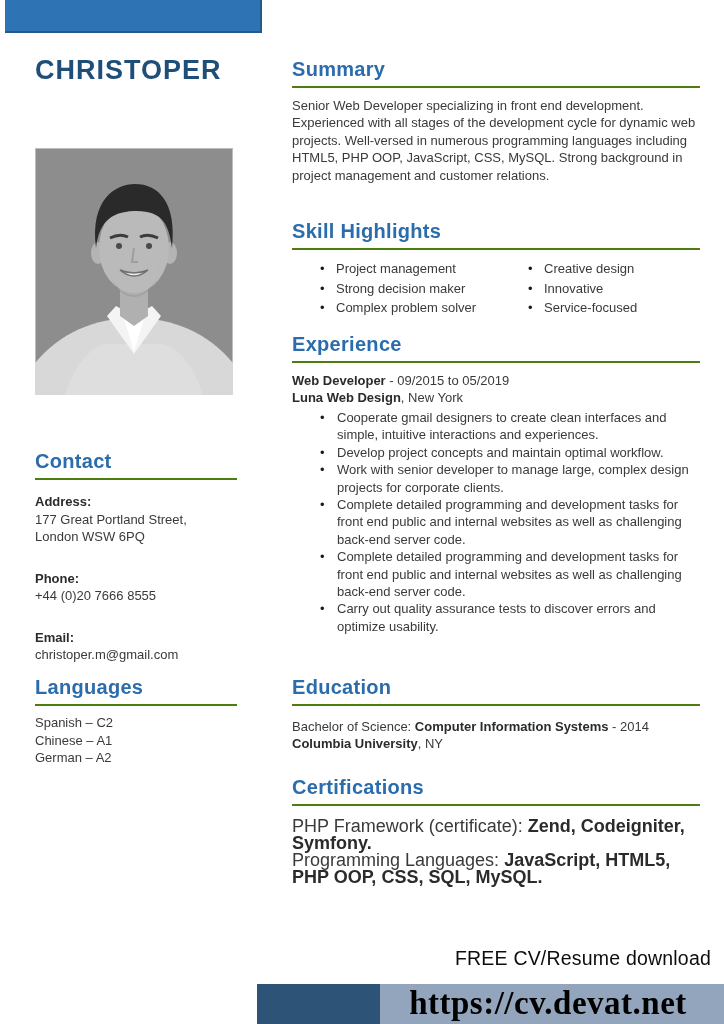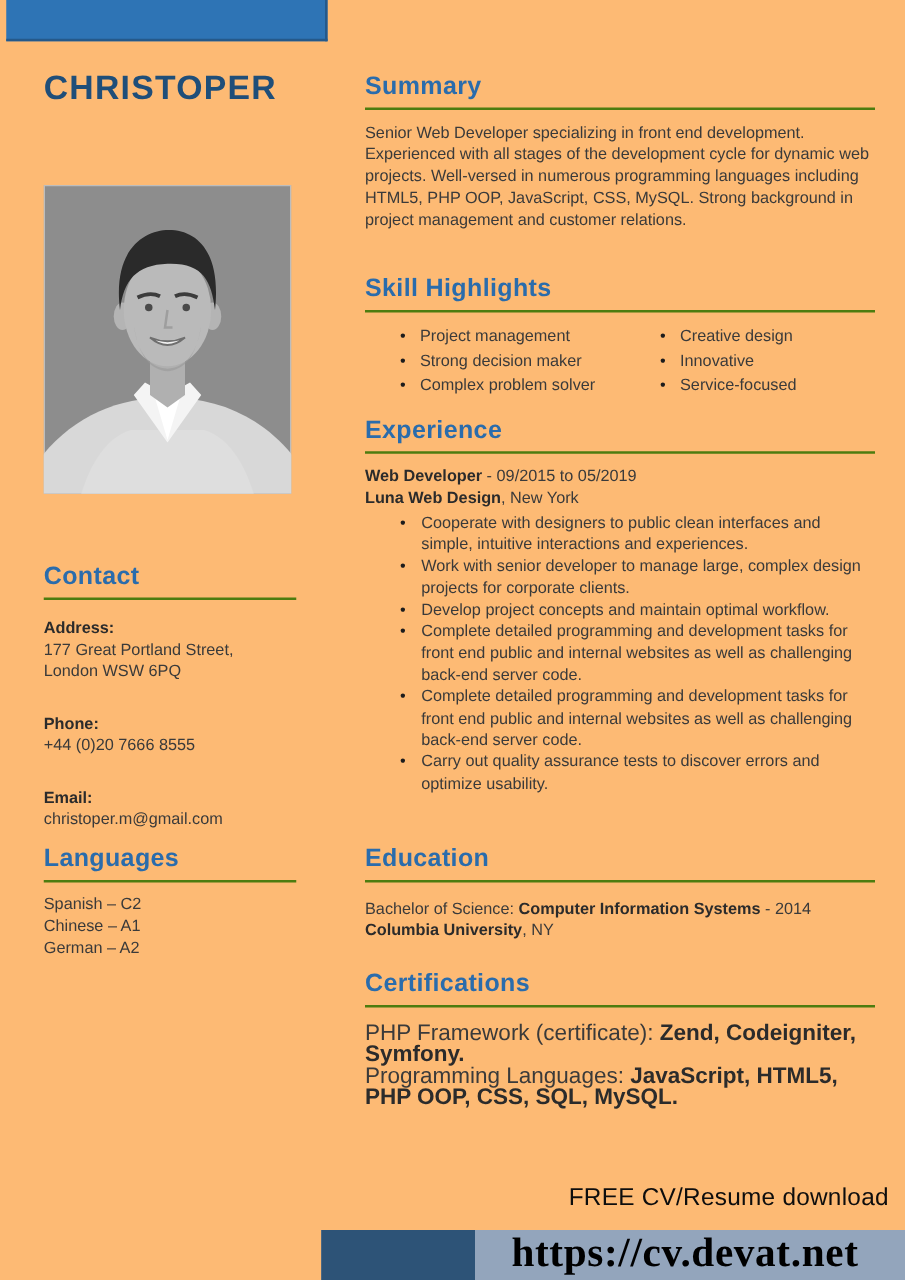--- a/index.html
+++ b/index.html
@@ -1,17 +1,17 @@
 <!DOCTYPE html>
 <html><head>
 <meta charset="utf-8">
 <style>
   html,body{margin:0;padding:0;background:#e8e8e8;}
   .page{
-    position:relative;width:724px;height:1024px;background:#fdba74;
+    position:relative;width:724px;height:1024px;background:#ffffff;
     font-family:"Liberation Sans",sans-serif;overflow:hidden;margin:0 auto;
     color:#3a3a3a;
   }
   
   .topbar{
     position:absolute;left:5px;top:0;width:255px;height:31px;
     background:#2e74b5;border-bottom:2px solid #25598a;border-right:2px solid #25598a;
   }
   
   .name{
@@ -162,23 +162,23 @@
 
   <section class="main-sec" style="top:333px;">
     <h2 class="sec-heading">Experience</h2>
     <div class="job-line">
       <span class="b">Web Developer</span><span> - 09/2015 to 05/2019</span>
     </div>
     <div class="job-line" style="margin-top:0;">
       <span class="b">Luna Web Design</span><span>, New York</span>
     </div>
     <ul class="exp-list">
-      <li>Cooperate with designers to public clean interfaces and simple, intuitive interactions and experiences.</li>
+      <li>Cooperate gmail designers to create clean interfaces and simple, intuitive interactions and experiences.</li>
+      <li>Develop project concepts and maintain optimal workflow.</li>
       <li>Work with senior developer to manage large, complex design projects for corporate clients.</li>
-      <li>Develop project concepts and maintain optimal workflow.</li>
       <li>Complete detailed programming and development tasks for front end public and internal websites as well as challenging back-end server code.</li>
       <li>Complete detailed programming and development tasks for front end public and internal websites as well as challenging back-end server code.</li>
       <li>Carry out quality assurance tests to discover errors and optimize usability.</li>
     </ul>
   </section>
 
   <section class="main-sec" style="top:676px;">
     <h2 class="sec-heading">Education</h2>
     <div class="edu-line">
       <span>Bachelor of Science: </span><span class="b">Computer Information Systems</span><span> - 2014</span>

